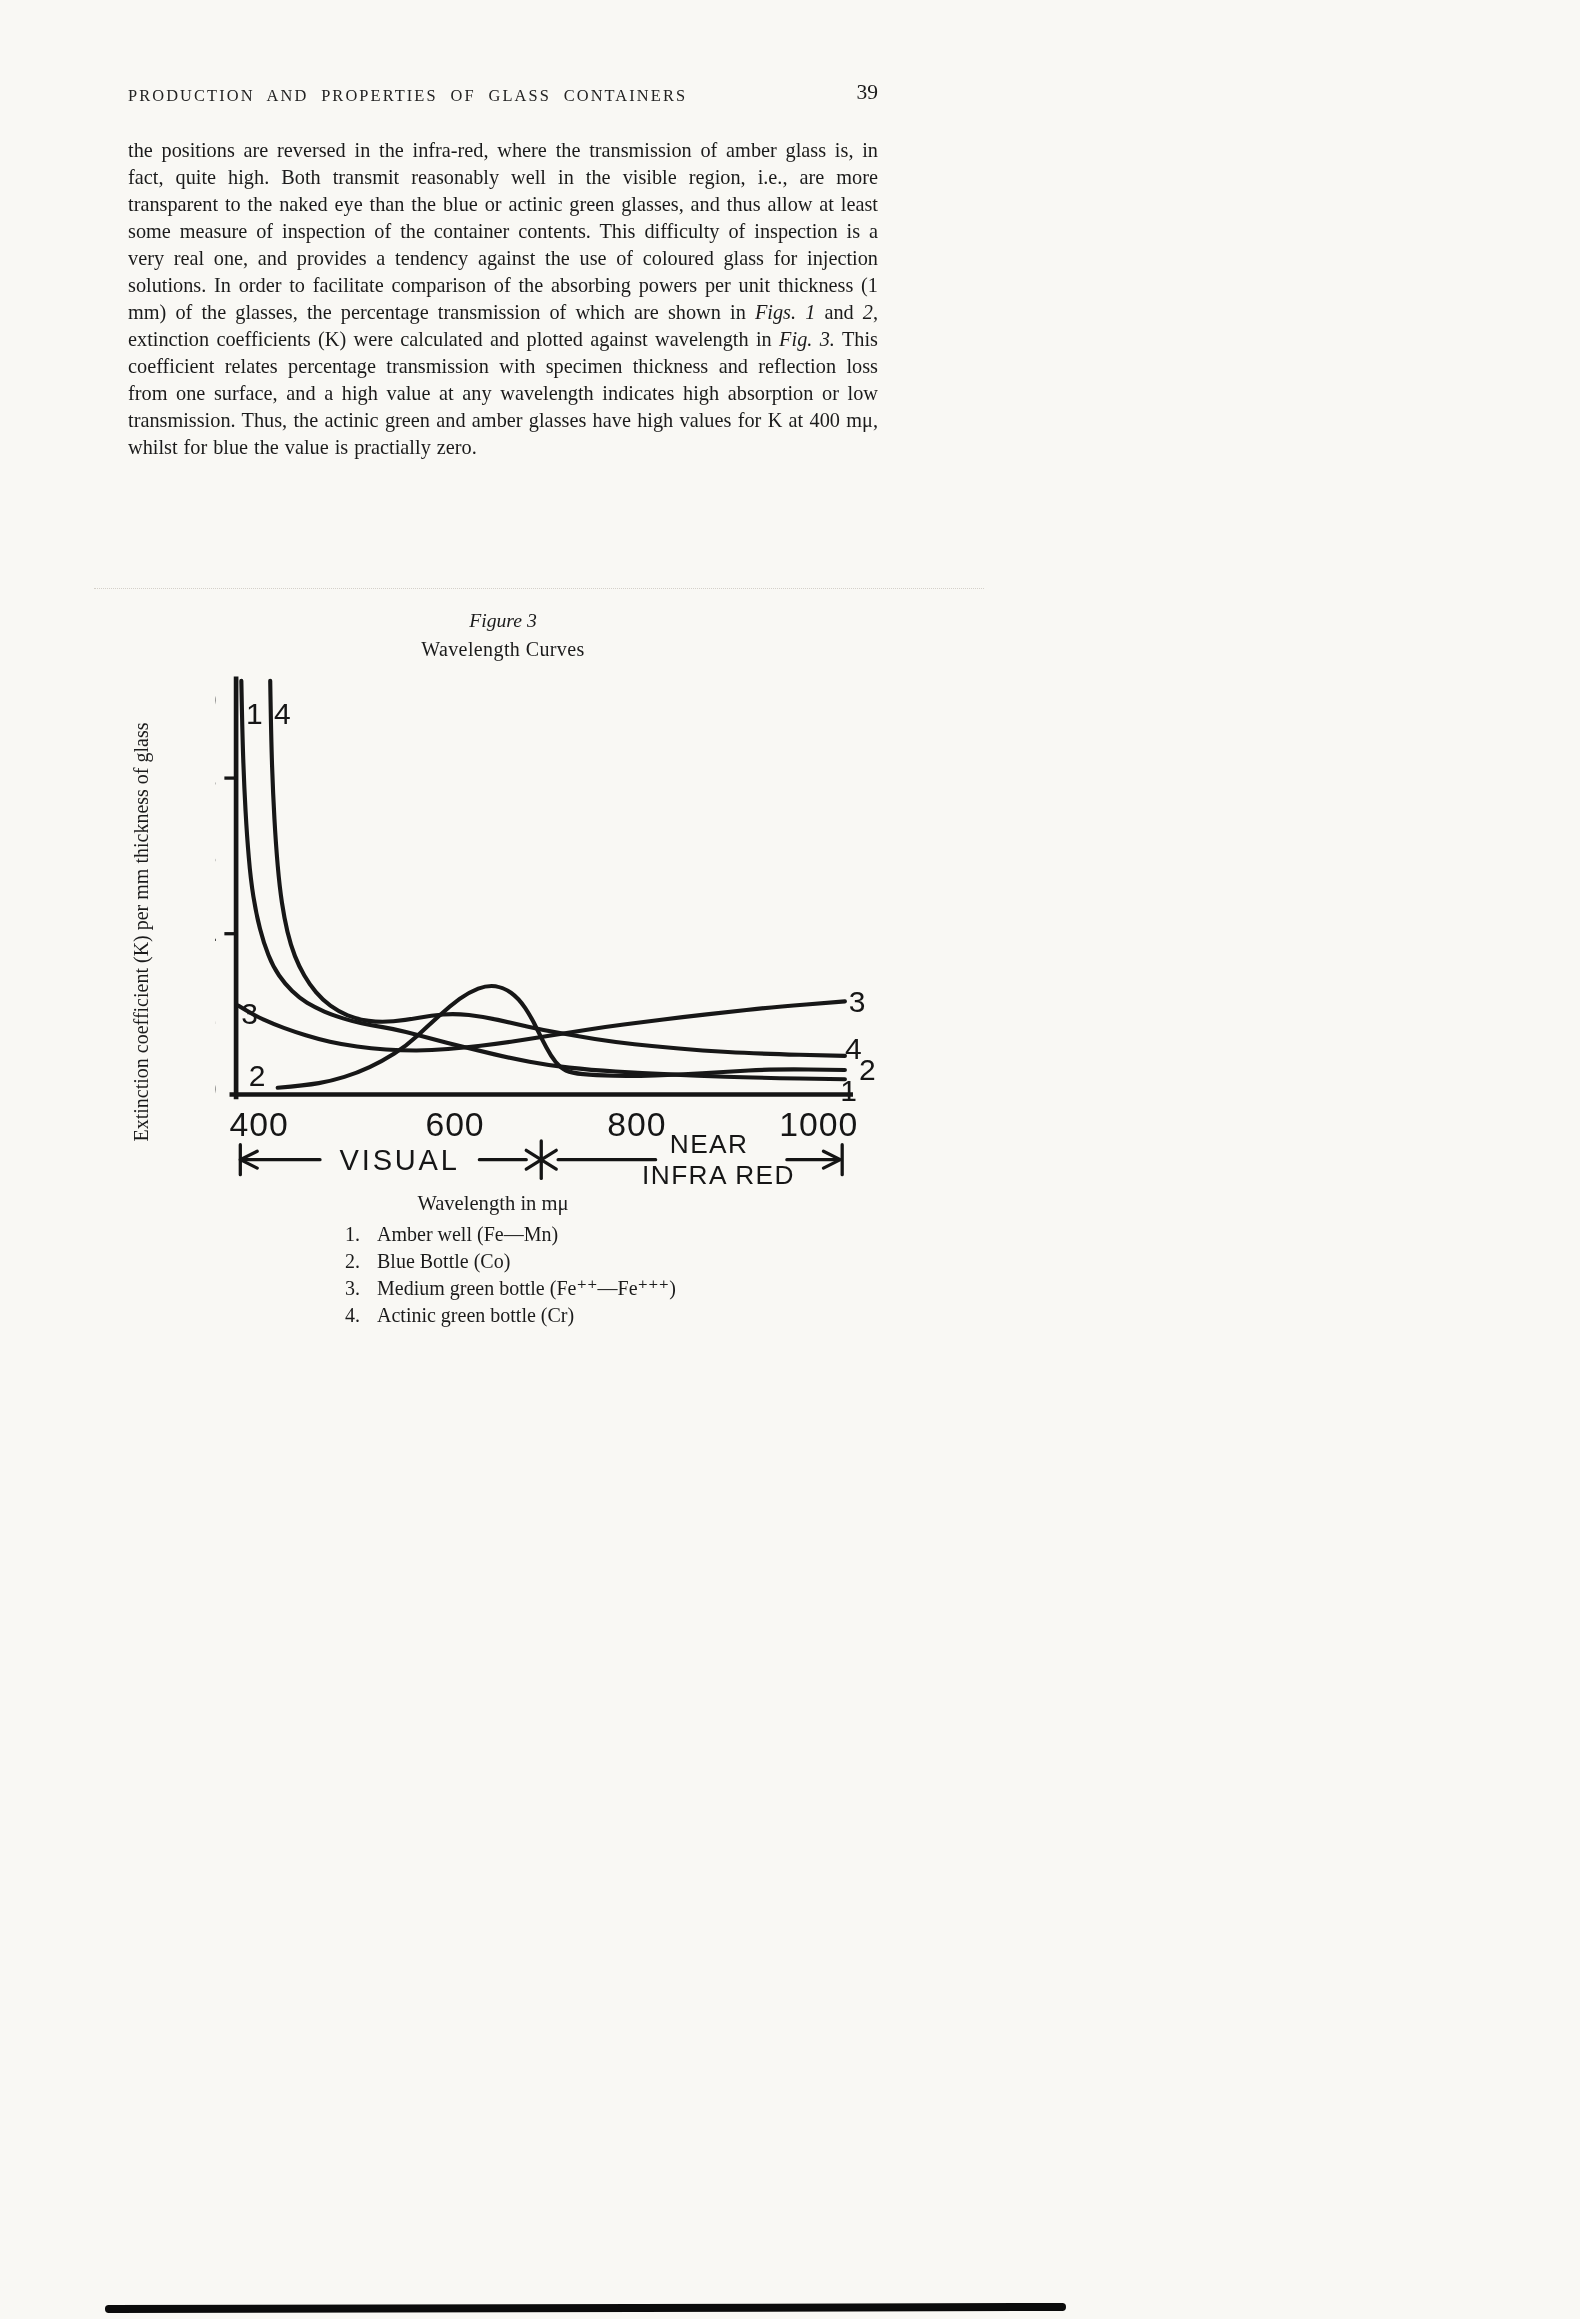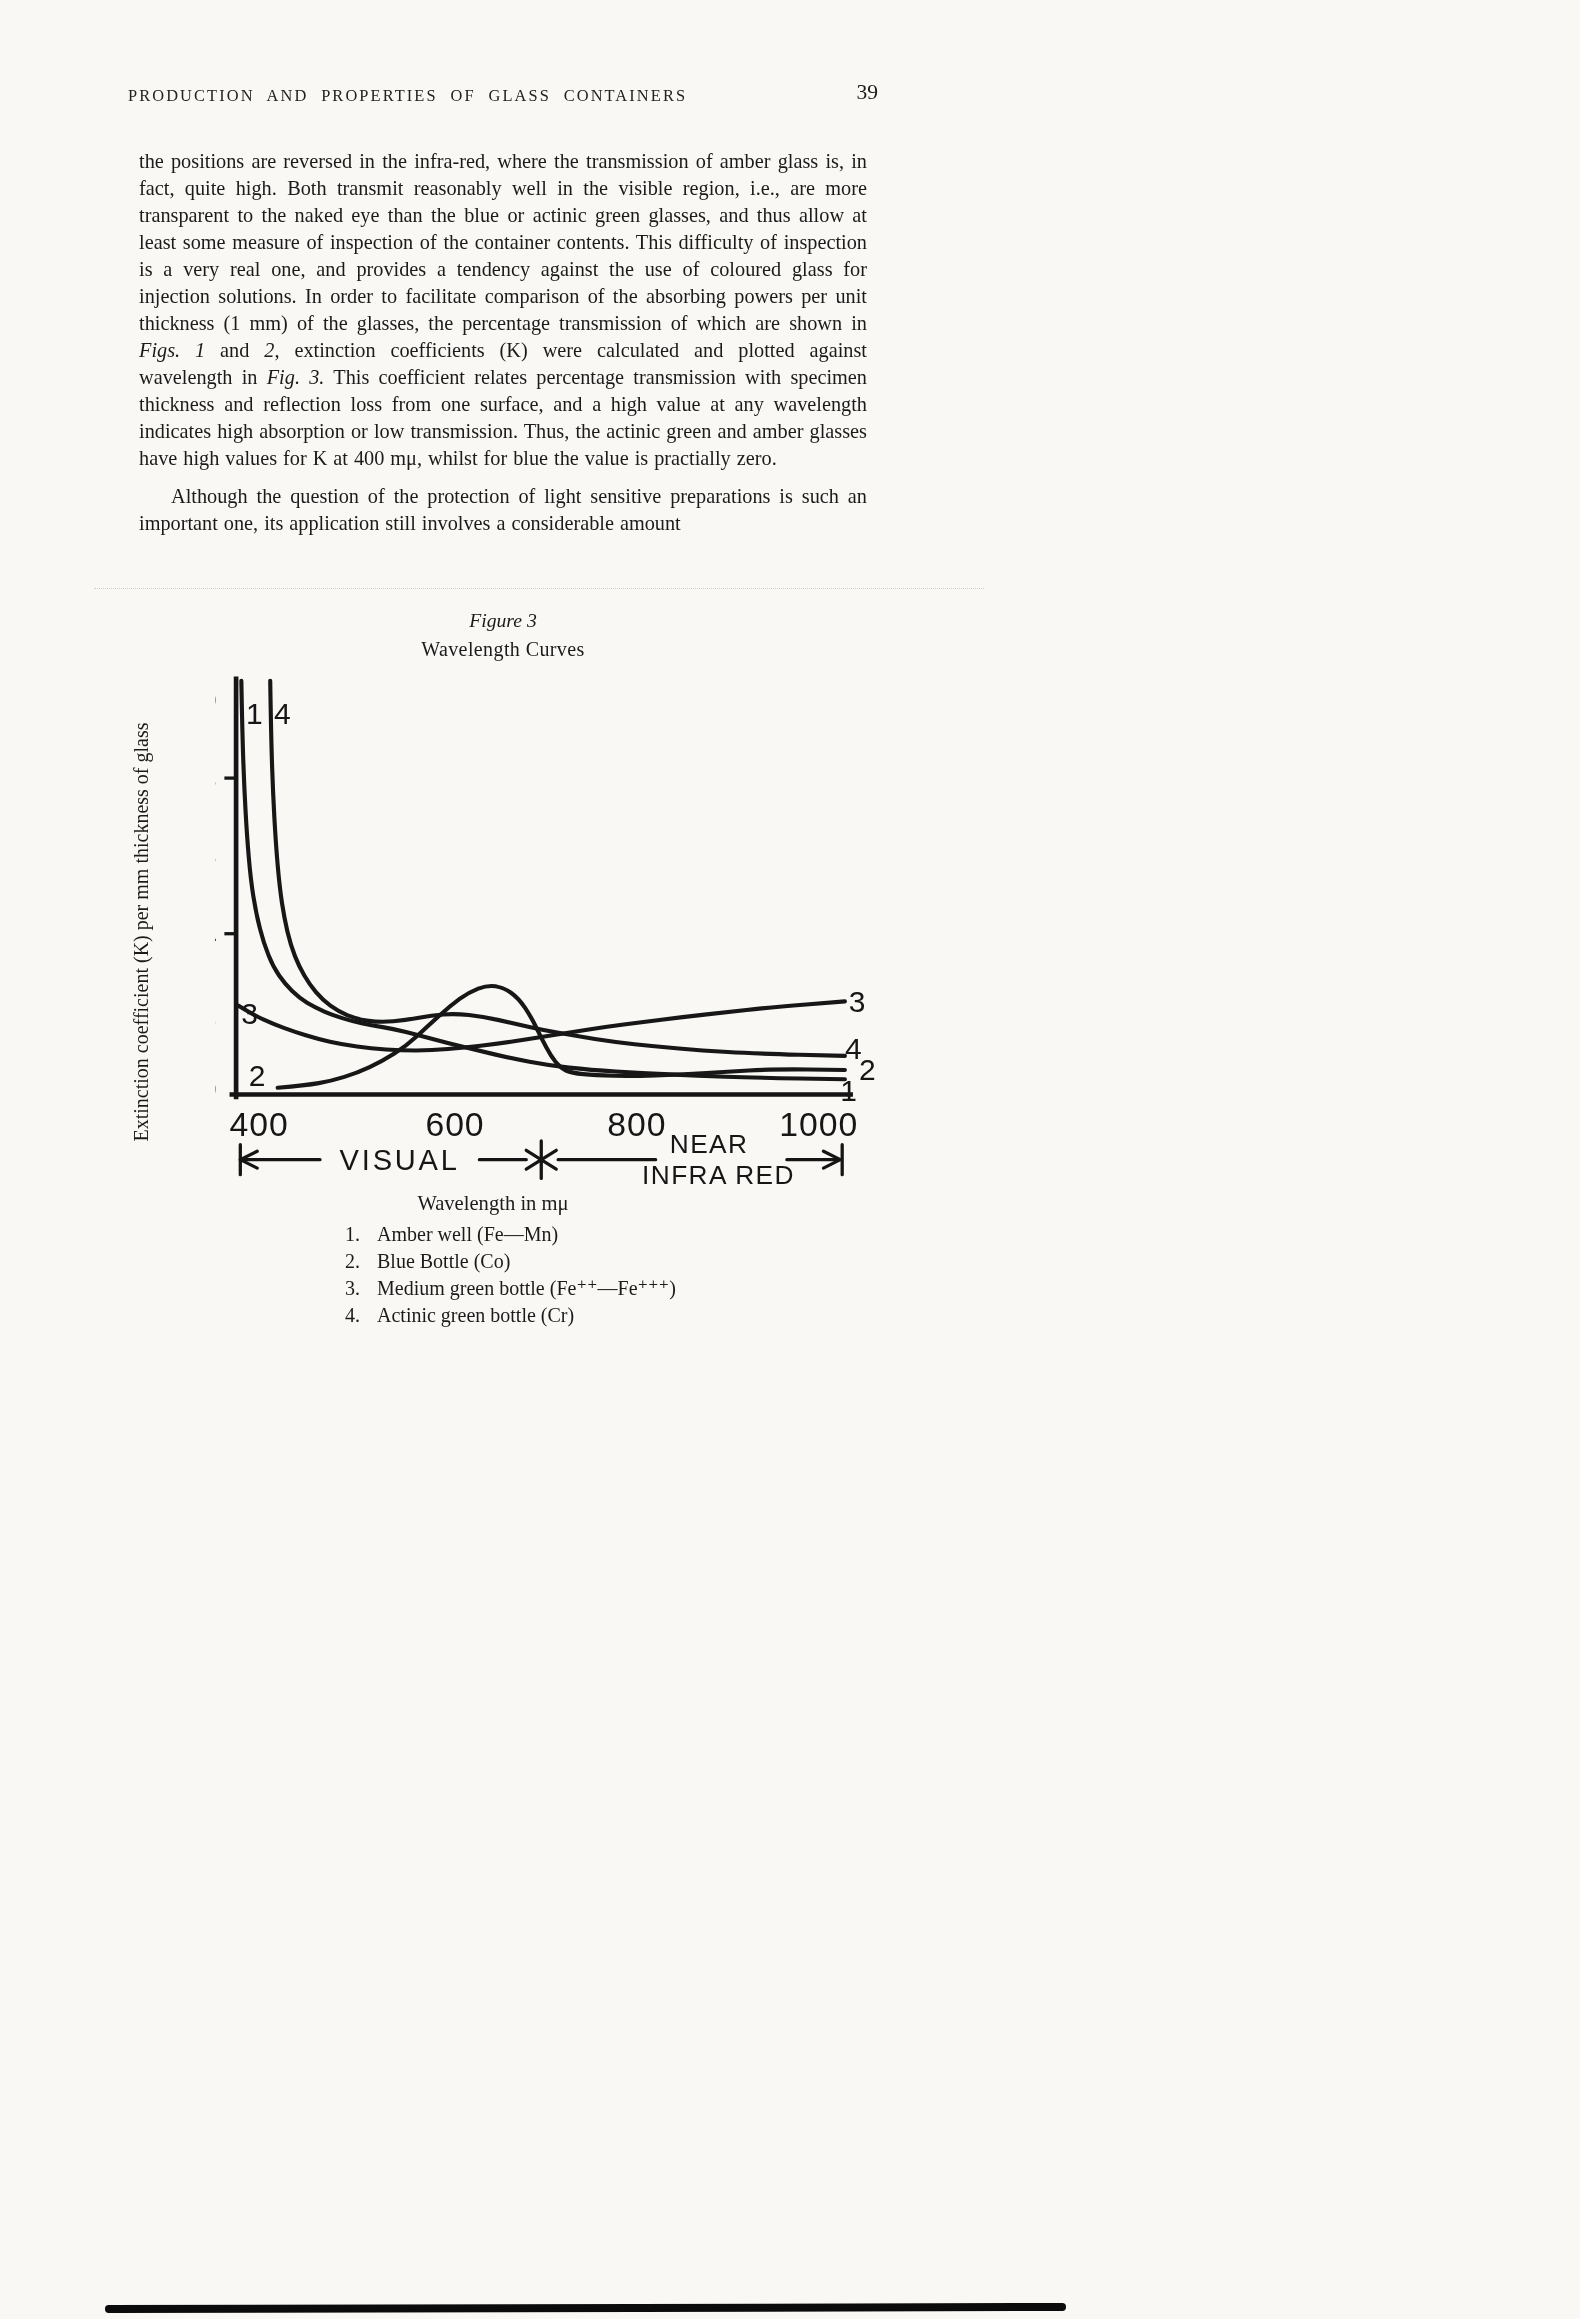--- a/index.html
+++ b/index.html
@@ -18,21 +18,21 @@
   }
   .page-number {
     position:absolute; top:80px; left:831px; width:47px;
     text-align:right; font-size:21.5px;
   }
   .body-text {
     position:absolute; top:137px; left:128px; width:750px;
     font-size:20.3px; line-height:27px; text-align:justify;
     word-spacing:0.9px;
   }
-  .body-text p { margin:11px; }
+  .body-text p { margin:0; }
   .body-text p.indented { text-indent:32px; }
   .artifact-dots {
     position:absolute; top:588px; left:94px; width:890px; height:0;
     border-top:1.9px dotted #b6b1a7; opacity:.55;
   }
   .fig-caption-title {
     position:absolute; top:609px; left:128px; width:750px;
     text-align:center; font-style:italic; font-size:19.7px;
   }
   .fig-caption-subtitle {
@@ -73,21 +73,20 @@
 </head>
 <body>
 
 <div class="page">
 
   <div class="running-head">PRODUCTION AND PROPERTIES OF GLASS CONTAINERS</div>
   <div class="page-number">39</div>
 
   <div class="body-text">
     <p><span>the positions are reversed in the infra-red, where the transmission of amber glass is, in fact, quite high.  Both transmit reasonably well in the visible region, i.e., are more transparent to the naked eye than the blue or actinic green glasses, and thus allow at least some measure of inspection of the container contents.  This difficulty of inspection is a very real one, and provides a tendency against the use of coloured glass for injection solutions.  In order to facilitate comparison of the absorbing powers per unit thickness (1 mm) of the glasses, the percentage transmission of which are shown in </span><i>Figs. 1</i><span> and </span><i>2</i><span>, extinction coefficients (K) were calculated and plotted against wavelength in </span><i>Fig. 3.</i><span>  This coefficient relates percentage transmission with specimen thickness and reflection loss from one surface, and a high value at any wavelength indicates high absorption or low transmission.  Thus, the actinic green and amber glasses have high values for K at 400 mμ, whilst for blue the value is practially zero.</span></p>
-    <p class="indented"><span>Although the question of the protection of light sensitive preparations is such an important one, its application still involves a considerable amount</span></p>
   </div>
 
   <div class="artifact-dots"></div>
 
   <div class="fig-caption-title">Figure 3</div>
   <div class="fig-caption-subtitle">Wavelength Curves</div>
 
   <div class="y-axis-title">Extinction coefficient (K) per mm thickness of glass</div>
 
   <svg class="chart-svg" width="675" height="541" viewBox="230 703 720 577" xmlns="http://www.w3.org/2000/svg">

